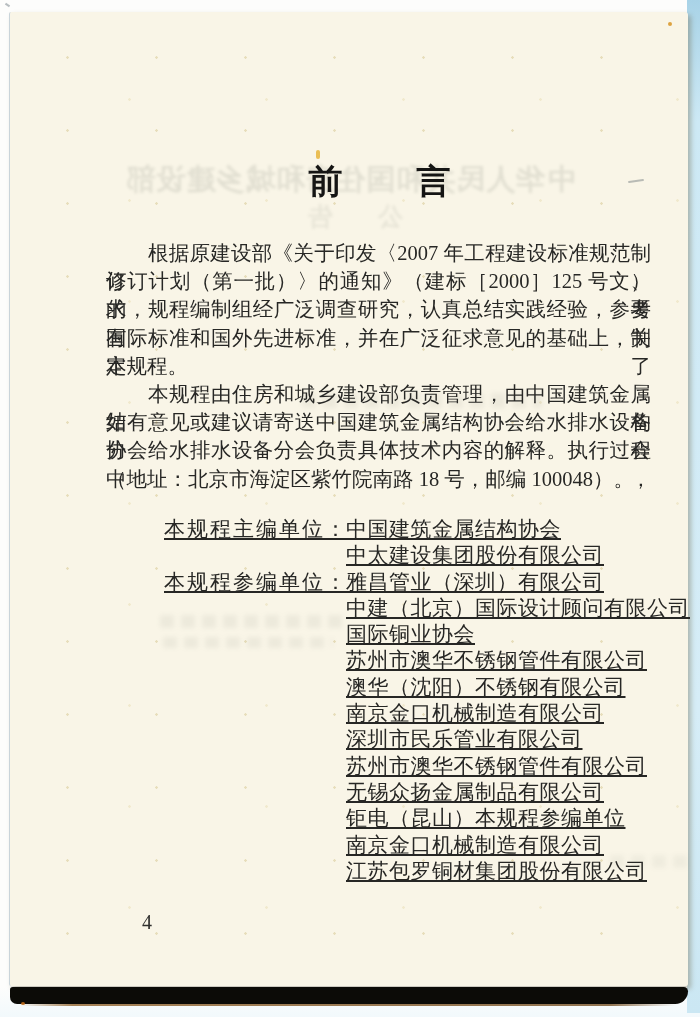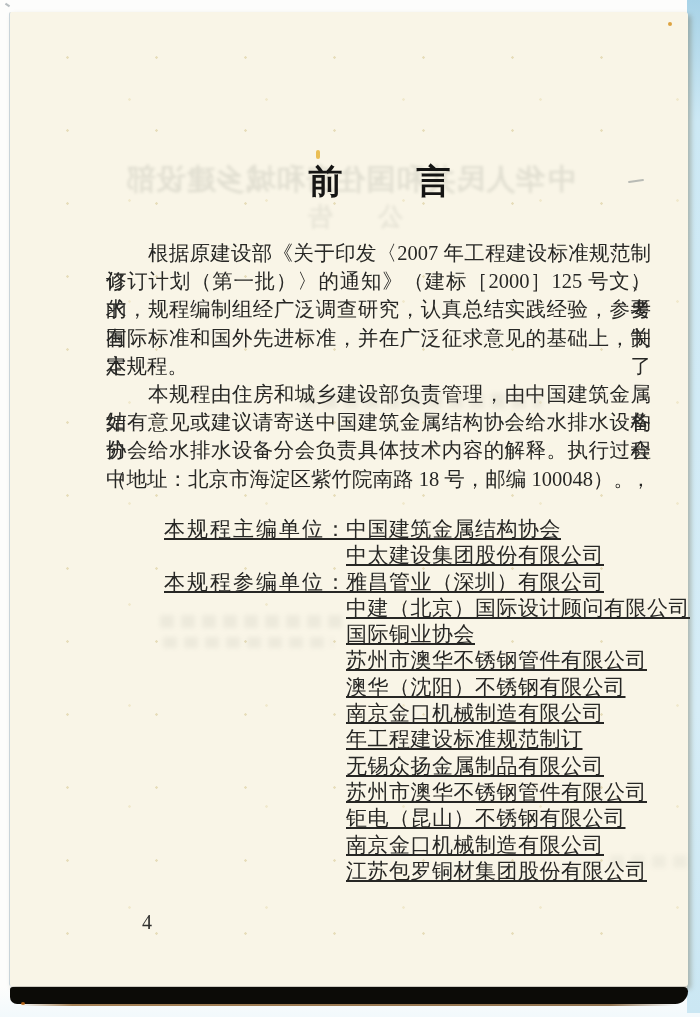--- a/index.html
+++ b/index.html
@@ -147,33 +147,33 @@
     <div class="urow">
       <span class="ulabel"></span>
       <span class="uname">澳华（沈阳）不锈钢有限公司</span>
     </div>
     <div class="urow">
       <span class="ulabel"></span>
       <span class="uname">南京金口机械制造有限公司</span>
     </div>
     <div class="urow">
       <span class="ulabel"></span>
-      <span class="uname">年工程建设标准规范制订</span>
+      <span class="uname">深圳市民乐管业有限公司</span>
+    </div>
+    <div class="urow">
+      <span class="ulabel"></span>
+      <span class="uname">苏州市澳华不锈钢管件有限公司</span>
     </div>
     <div class="urow">
       <span class="ulabel"></span>
       <span class="uname">无锡众扬金属制品有限公司</span>
     </div>
     <div class="urow">
       <span class="ulabel"></span>
-      <span class="uname">苏州市澳华不锈钢管件有限公司</span>
-    </div>
-    <div class="urow">
-      <span class="ulabel"></span>
-      <span class="uname">钜电（昆山）不锈钢有限公司</span>
+      <span class="uname">钜电（昆山）本规程参编单位</span>
     </div>
     <div class="urow">
       <span class="ulabel"></span>
       <span class="uname">南京金口机械制造有限公司</span>
     </div>
     <div class="urow">
       <span class="ulabel"></span>
       <span class="uname">江苏包罗铜材集团股份有限公司</span>
     </div>
   </div>

